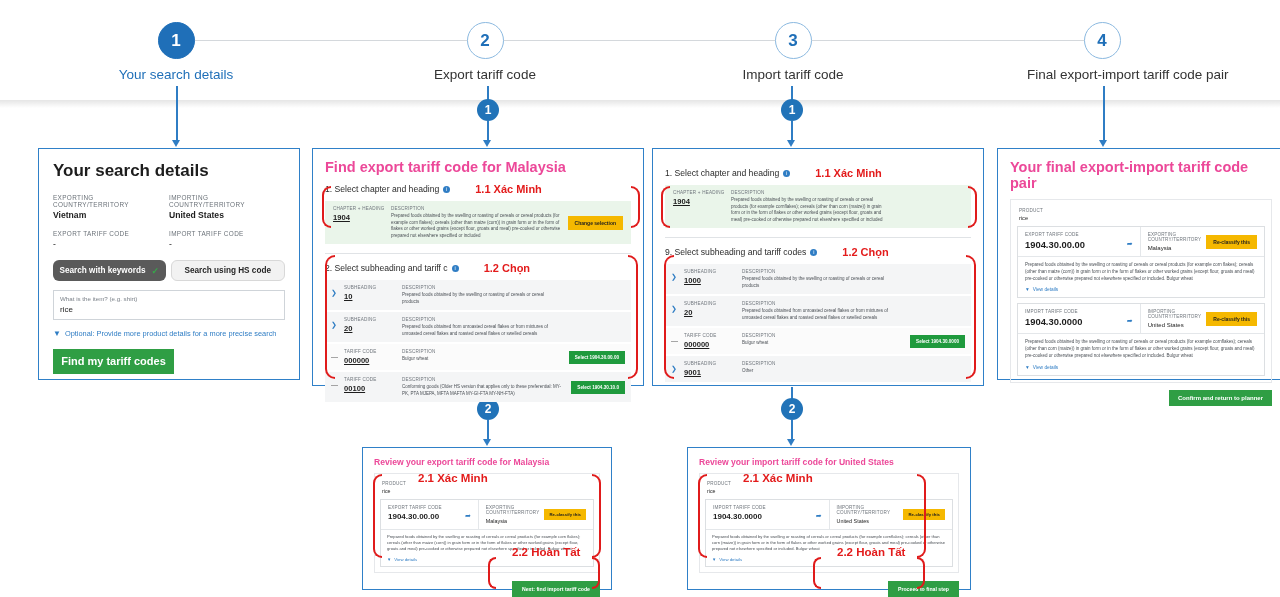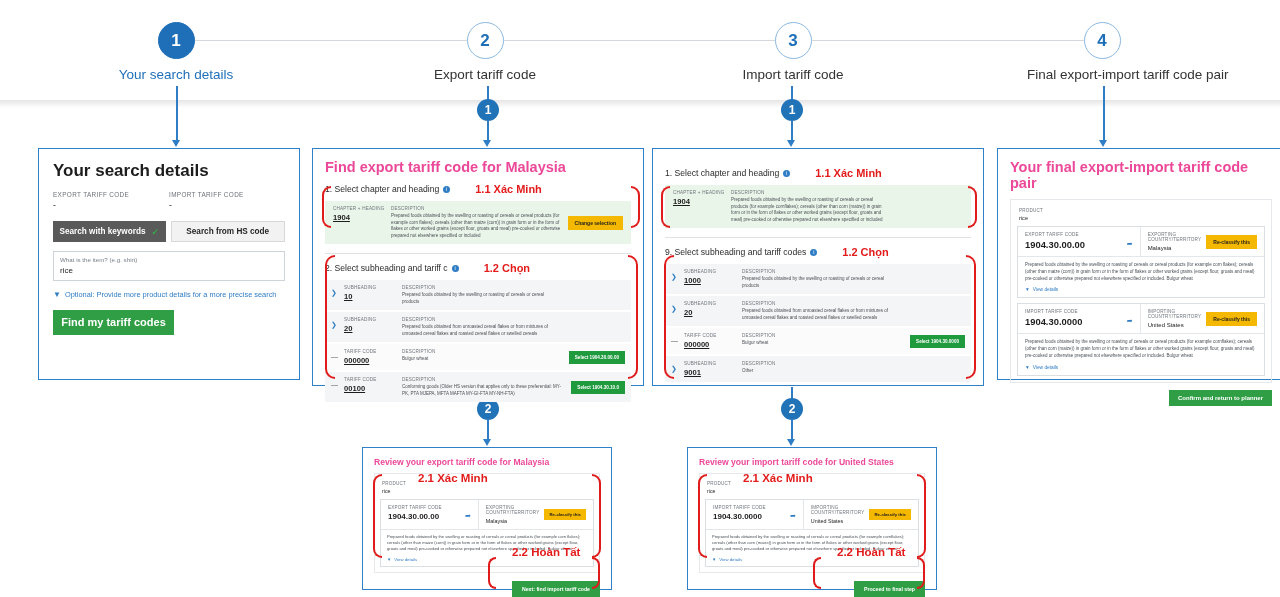--- a/index.html
+++ b/index.html
@@ -62,21 +62,21 @@
   
   .lbl-caps { font-size:6.4px; letter-spacing:.35px; color:#6b7279; text-transform:uppercase; }
   .val-bold { font-size:8.6px; font-weight:bold; color:#1d1d1d; margin-top:2px; }
   .val-dash { font-size:8.6px; color:#1d1d1d; margin-top:2px; }
   .two-col { display:flex; }
   .two-col > div { width:50%; }
 
   .seg-row { display:flex; gap:5px; margin-top:11px; }
   .seg {
     flex:1; height:21px; font-size:8.2px; font-weight:bold;
-    display:flex; align-items:center; justify-content:center; gap:6px;
+    display:flex; align-items:center; justify-content:center; gap:6px;border-radius:6px;
   }
   .seg.on { background:#5a5a5a; color:#ffffff; }
   .seg.off { background:#f2f2f2; color:#262626; border:1px solid #d8d8d8; }
   .seg .chk { color:#36a94a; font-size:9px; }
 
   .txtfield {
     margin-top:9px; border:1px solid #cfd4d9; background:#fff;
     padding:4px 6px 5px 6px;
   }
   .txtfield .ph { font-size:6.2px; color:#7a8088; }
@@ -209,39 +209,49 @@
 <div class="conn" style="left:791px; top:420px; height:22px;"></div>
 <div class="conn-head" style="left:786.5px; top:439px;"></div>
 
 <div class="conn" style="left:1103px; top:86px; height:57px;"></div>
 <div class="conn-head" style="left:1098.5px; top:140px;"></div>
 
 <div class="panel" style="left:38px; top:148px; width:262px; height:232px;">
   <div class="panel-inner" style="padding:12px 14px;">
     <div class="panel-title-lg">Your search details</div>
 
+    <div class="two-col" style="margin-top:13px;">
+      <div>
+        <div class="lbl-caps">EXPORTING COUNTRY/TERRITORY</div>
+        <div class="val-bold">Vietnam</div>
+      </div>
+      <div>
+        <div class="lbl-caps">IMPORTING COUNTRY/TERRITORY</div>
+        <div class="val-bold">United States</div>
+      </div>
+    </div>
 
     <div class="two-col" style="margin-top:10px;">
       <div>
         <div class="lbl-caps">EXPORT TARIFF CODE</div>
         <div class="val-dash">-</div>
       </div>
       <div>
         <div class="lbl-caps">IMPORT TARIFF CODE</div>
         <div class="val-dash">-</div>
       </div>
     </div>
 
     <div class="seg-row">
       <div class="seg on">
         <span>Search with keywords</span>
         <span class="chk">✓</span>
       </div>
       <div class="seg off">
-        <span>Search from HS code</span>
+        <span>Search using HS code</span>
       </div>
     </div>
 
     <div class="txtfield">
       <div class="ph">What is the item? (e.g. shirt)</div>
       <div class="val">rice</div>
     </div>
 
     <div class="optional-link">
       <span class="chev">▼</span>
@@ -546,21 +556,21 @@
   </div>
 </div>
 
 <div class="bracket left" style="left:373px; top:474px; width:9px; height:84px;"></div>
 <div class="bracket right" style="left:592px; top:474px; width:9px; height:84px;"></div>
 <div class="bracket left" style="left:488px; top:557px; width:8px; height:32px;"></div>
 <div class="bracket right" style="left:592px; top:557px; width:8px; height:32px;"></div>
 <div class="vn-float" style="left:418px; top:472px;">2.1 Xác Minh</div>
 <div class="vn-float" style="left:512px; top:546px;">2.2 Hoàn Tất</div>
 
-<div class="panel" style="left:687px; top:447px; width:250px; height:143px;">
+<div class="panel" style="left:687px; top:447px; width:284px; height:143px;">
   <div class="panel-inner" style="padding:9px 11px;">
     <div class="panel-title" style="font-size:8.6px;">Review your import tariff code for United States</div>
 
     <div style="margin-top:6px; border:1px solid #e6e8eb; padding:5px;">
       <div class="prod-block">
         <div class="mini-lbl">PRODUCT</div>
         <div style="font-size:5.2px; color:#1d1d1d; margin-top:2px;">rice</div>
       </div>
 
       <div class="sum-card">

